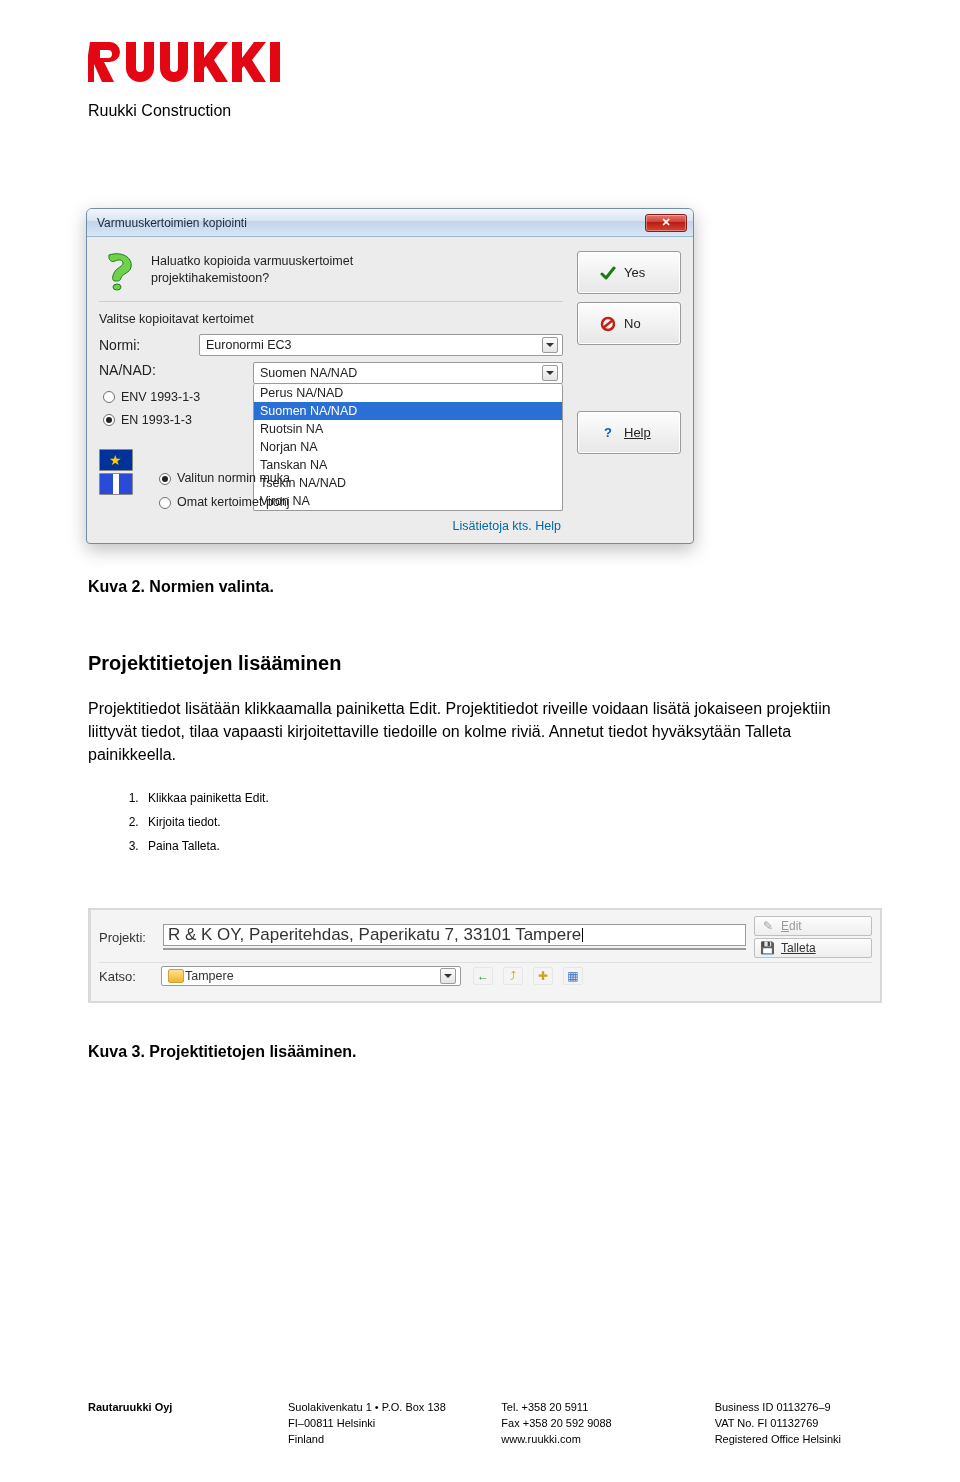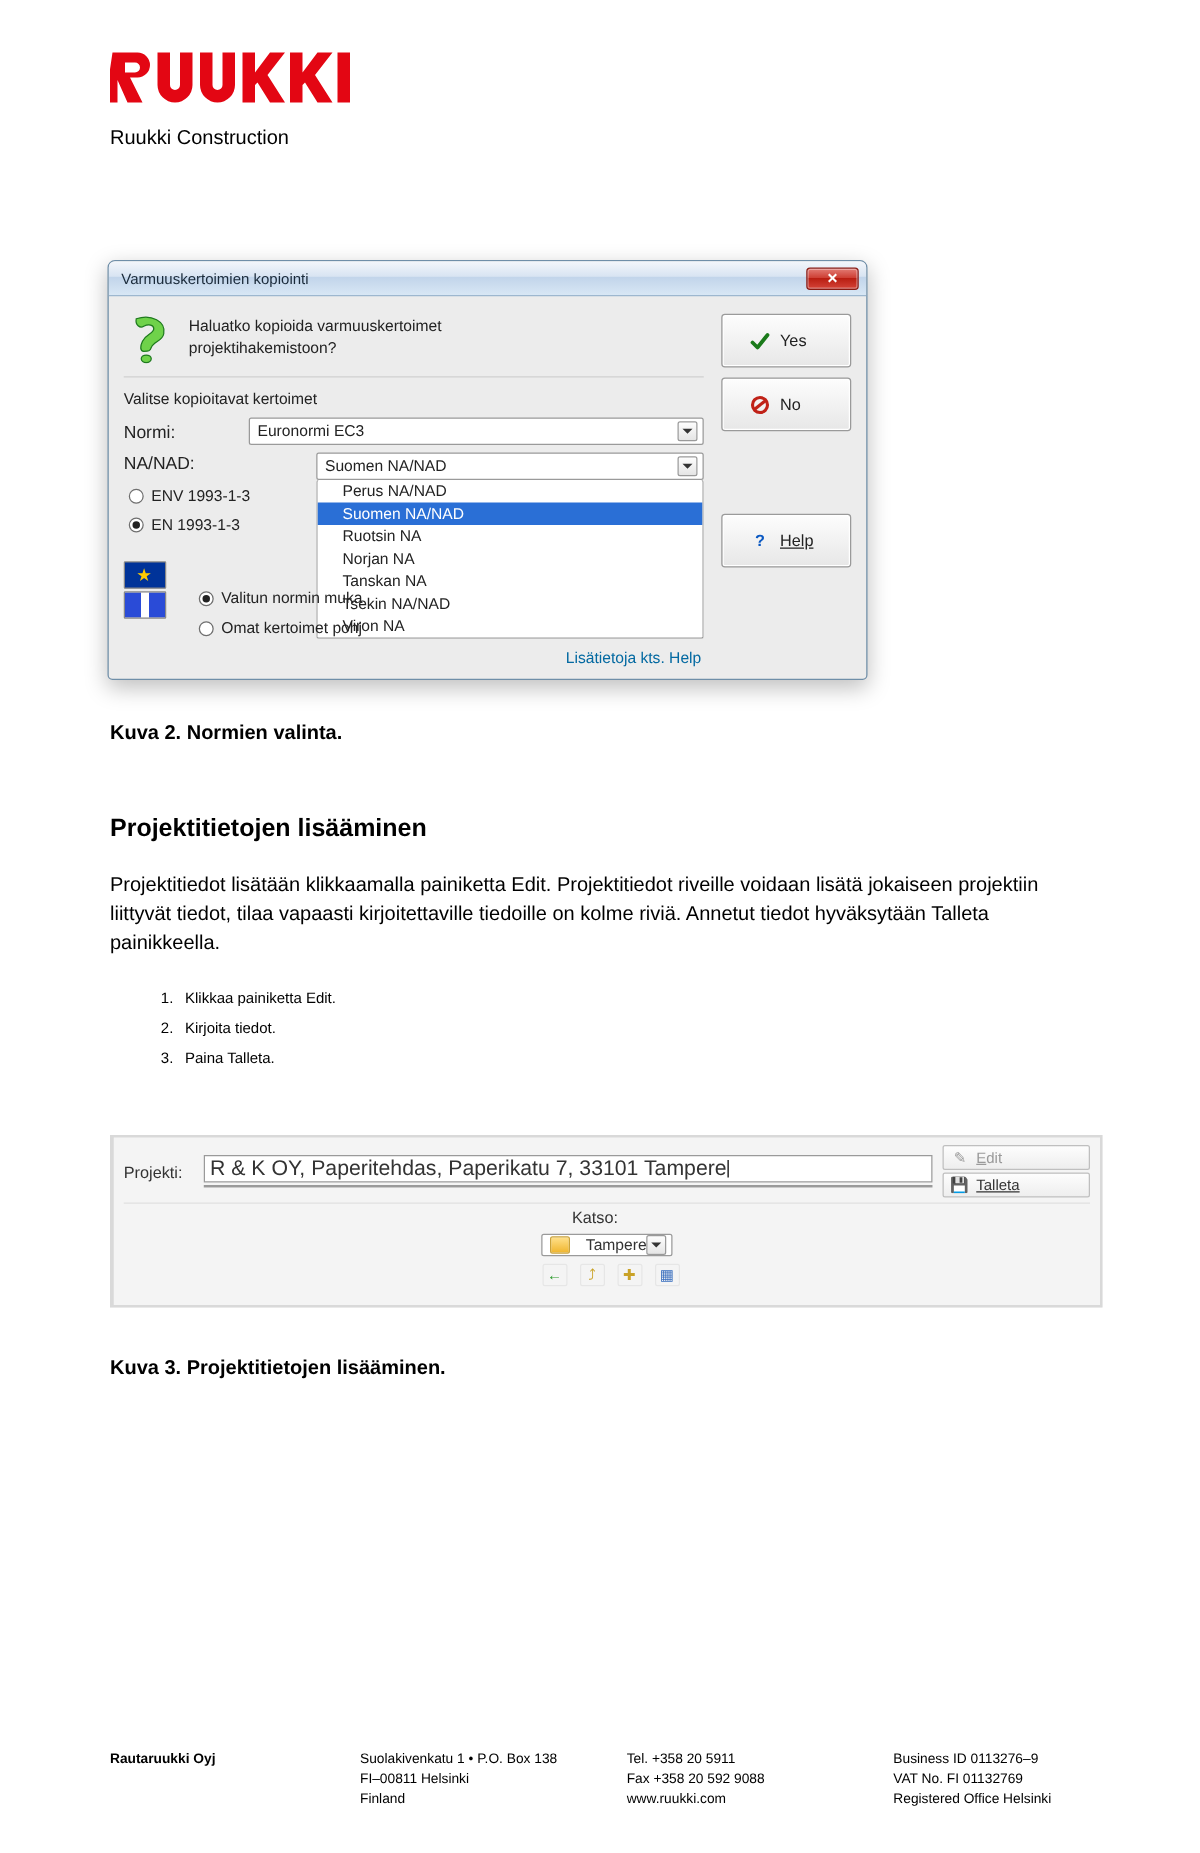--- a/index.html
+++ b/index.html
@@ -89,21 +89,21 @@
     width:12px; height:12px; border:1px solid #6f6f6f; border-radius:50%;
     display:inline-flex; align-items:center; justify-content:center; background:#fff;
   }
   .radio-dot.on::after{ content:""; width:6px; height:6px; background:#222; border-radius:50%;}
   .na-row { display:flex; gap:8px; align-items:flex-start;}
   .na-left { width: 146px;}
   .listbox {
     flex:1; border:1px solid #9a9a9a; background:#fff; font-size:12.5px;
     border-radius:2px; overflow:hidden;
   }
-  .listbox .item { padding:2px 20px; }
+  .listbox .item { padding:2px 6px; }
   .listbox .item.selected { background:#2a6fd6; color:#fff;}
   .flags {
     display:flex; flex-direction:column; gap:2px; margin-top:18px;
   }
   .flag {
     width:34px; height:22px; border:1px solid #888; background:#003399;
     position:relative; overflow:hidden; border-radius:1px;
   }
   .flag.eu::after{
     content:"★"; color:#ffcc00; font-size:14px; position:absolute; left:9px; top:2px;
@@ -322,24 +322,24 @@
         <div class="projbtn disabled">
           <span class="picon">✎</span>
           <span><span class="u">E</span><span>dit</span></span>
         </div>
         <div class="projbtn">
           <span class="picon">💾</span>
           <span><span class="u">Talleta</span></span>
         </div>
       </div>
     </div>
-    <div class="katso-row" style="border-top:1px solid #e0e0e0; padding-top:3px;flex-direction:column;">
+    <div class="katso-row" style="border-top:1px solid #e0e0e0; padding-top:3px;">
       <div class="projlabel" style="width:56px;">Katso:</div>
       <div class="combo folder-combo" style="height:20px;">
-        <span style="display:flex; align-items:center; gap:13px;">
+        <span style="display:flex; align-items:center; gap:1px;">
           <span style="width:16px; height:14px; background:linear-gradient(#ffe08a,#f0b62f); border:1px solid #caa23a; border-radius:2px; display:inline-block;"></span>
           <span>Tampere</span>
         </span>
         <span class="arrow"></span>
       </div>
       <div class="mini-icons">
         <div class="mini" style="color:#2a9a2a;">←</div>
         <div class="mini" style="color:#c9a227;">⤴</div>
         <div class="mini" style="color:#c9a227;">✚</div>
         <div class="mini" style="color:#3a6fbf;">▦</div>

